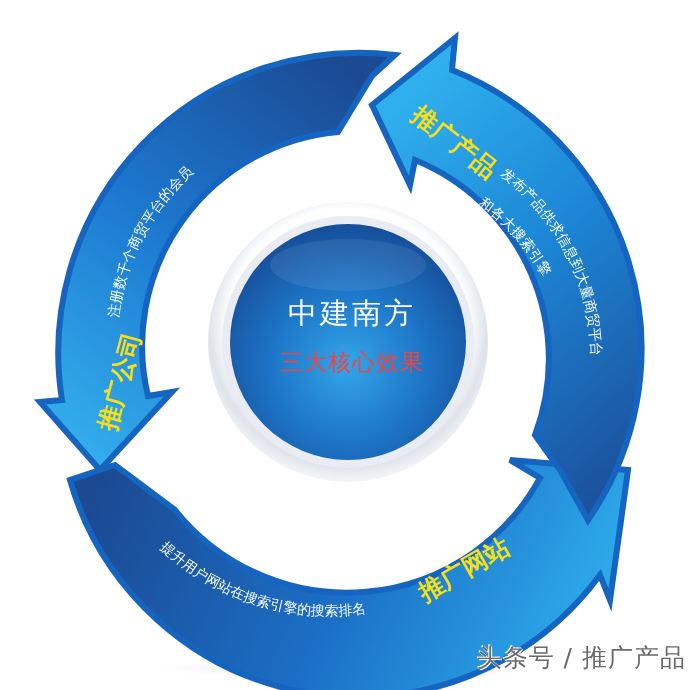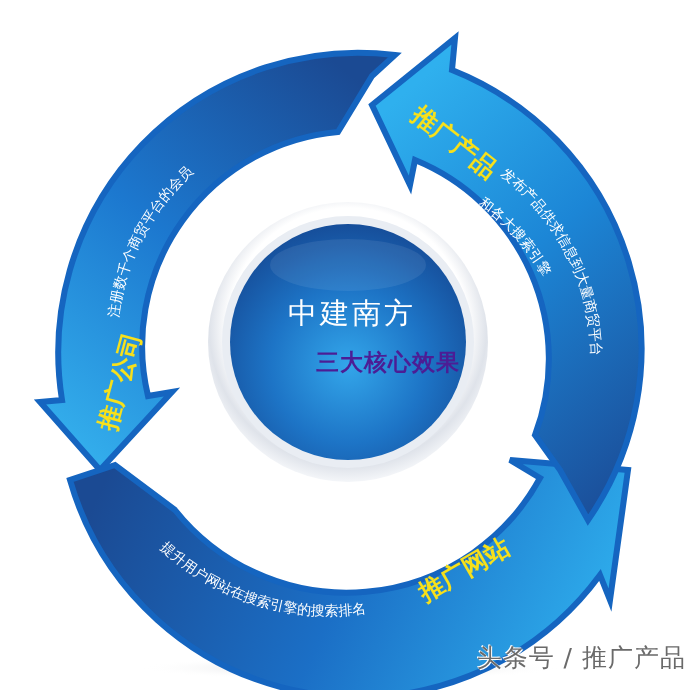--- a/index.html
+++ b/index.html
@@ -7,22 +7,22 @@
          font-family: "DejaVu Sans", "Liberation Sans", sans-serif; }
   #stage { position: absolute; left: 0; top: 0; width: 700px; height: 690px; }
   .watermark { position: absolute; right: 14px; bottom: 16px; font-size: 25px;
                color: #6a6a6a; letter-spacing: 1px;
                font-family: "DejaVu Sans", sans-serif;
                text-shadow: 0 0 1px #ffffff, 1px 1px 0 #ffffff, -1px -1px 0 #ffffff; }
   .center-title { position: absolute; left: 232px; top: 294px; width: 240px; text-align: center;
                   font-size: 29px; color: #ffffff; letter-spacing: 3px; font-weight: normal;
                   font-family: "DejaVu Sans", sans-serif; }
   .center-subtitle { position: absolute; left: 232px; top: 347px; width: 240px; text-align: center;
-                     font-size: 23px; color: #4c1d95; font-weight: bold; letter-spacing: 1px;
-                     font-family: "DejaVu Sans", sans-serif; padding-left: 36px; }
+                     font-size: 23px; color: #ef4444; font-weight: normal; letter-spacing: 1px;
+                     font-family: "DejaVu Sans", sans-serif; }
   svg text { font-family: "DejaVu Sans", sans-serif; }
 </style>
 </head>
 <body>
 
 <div id="stage">
 <svg width="700" height="690" viewBox="0 0 700 690" xmlns="http://www.w3.org/2000/svg">
   <defs>
 
     <linearGradient id="gProduct" x1="0.35" y1="0" x2="0.85" y2="1">

